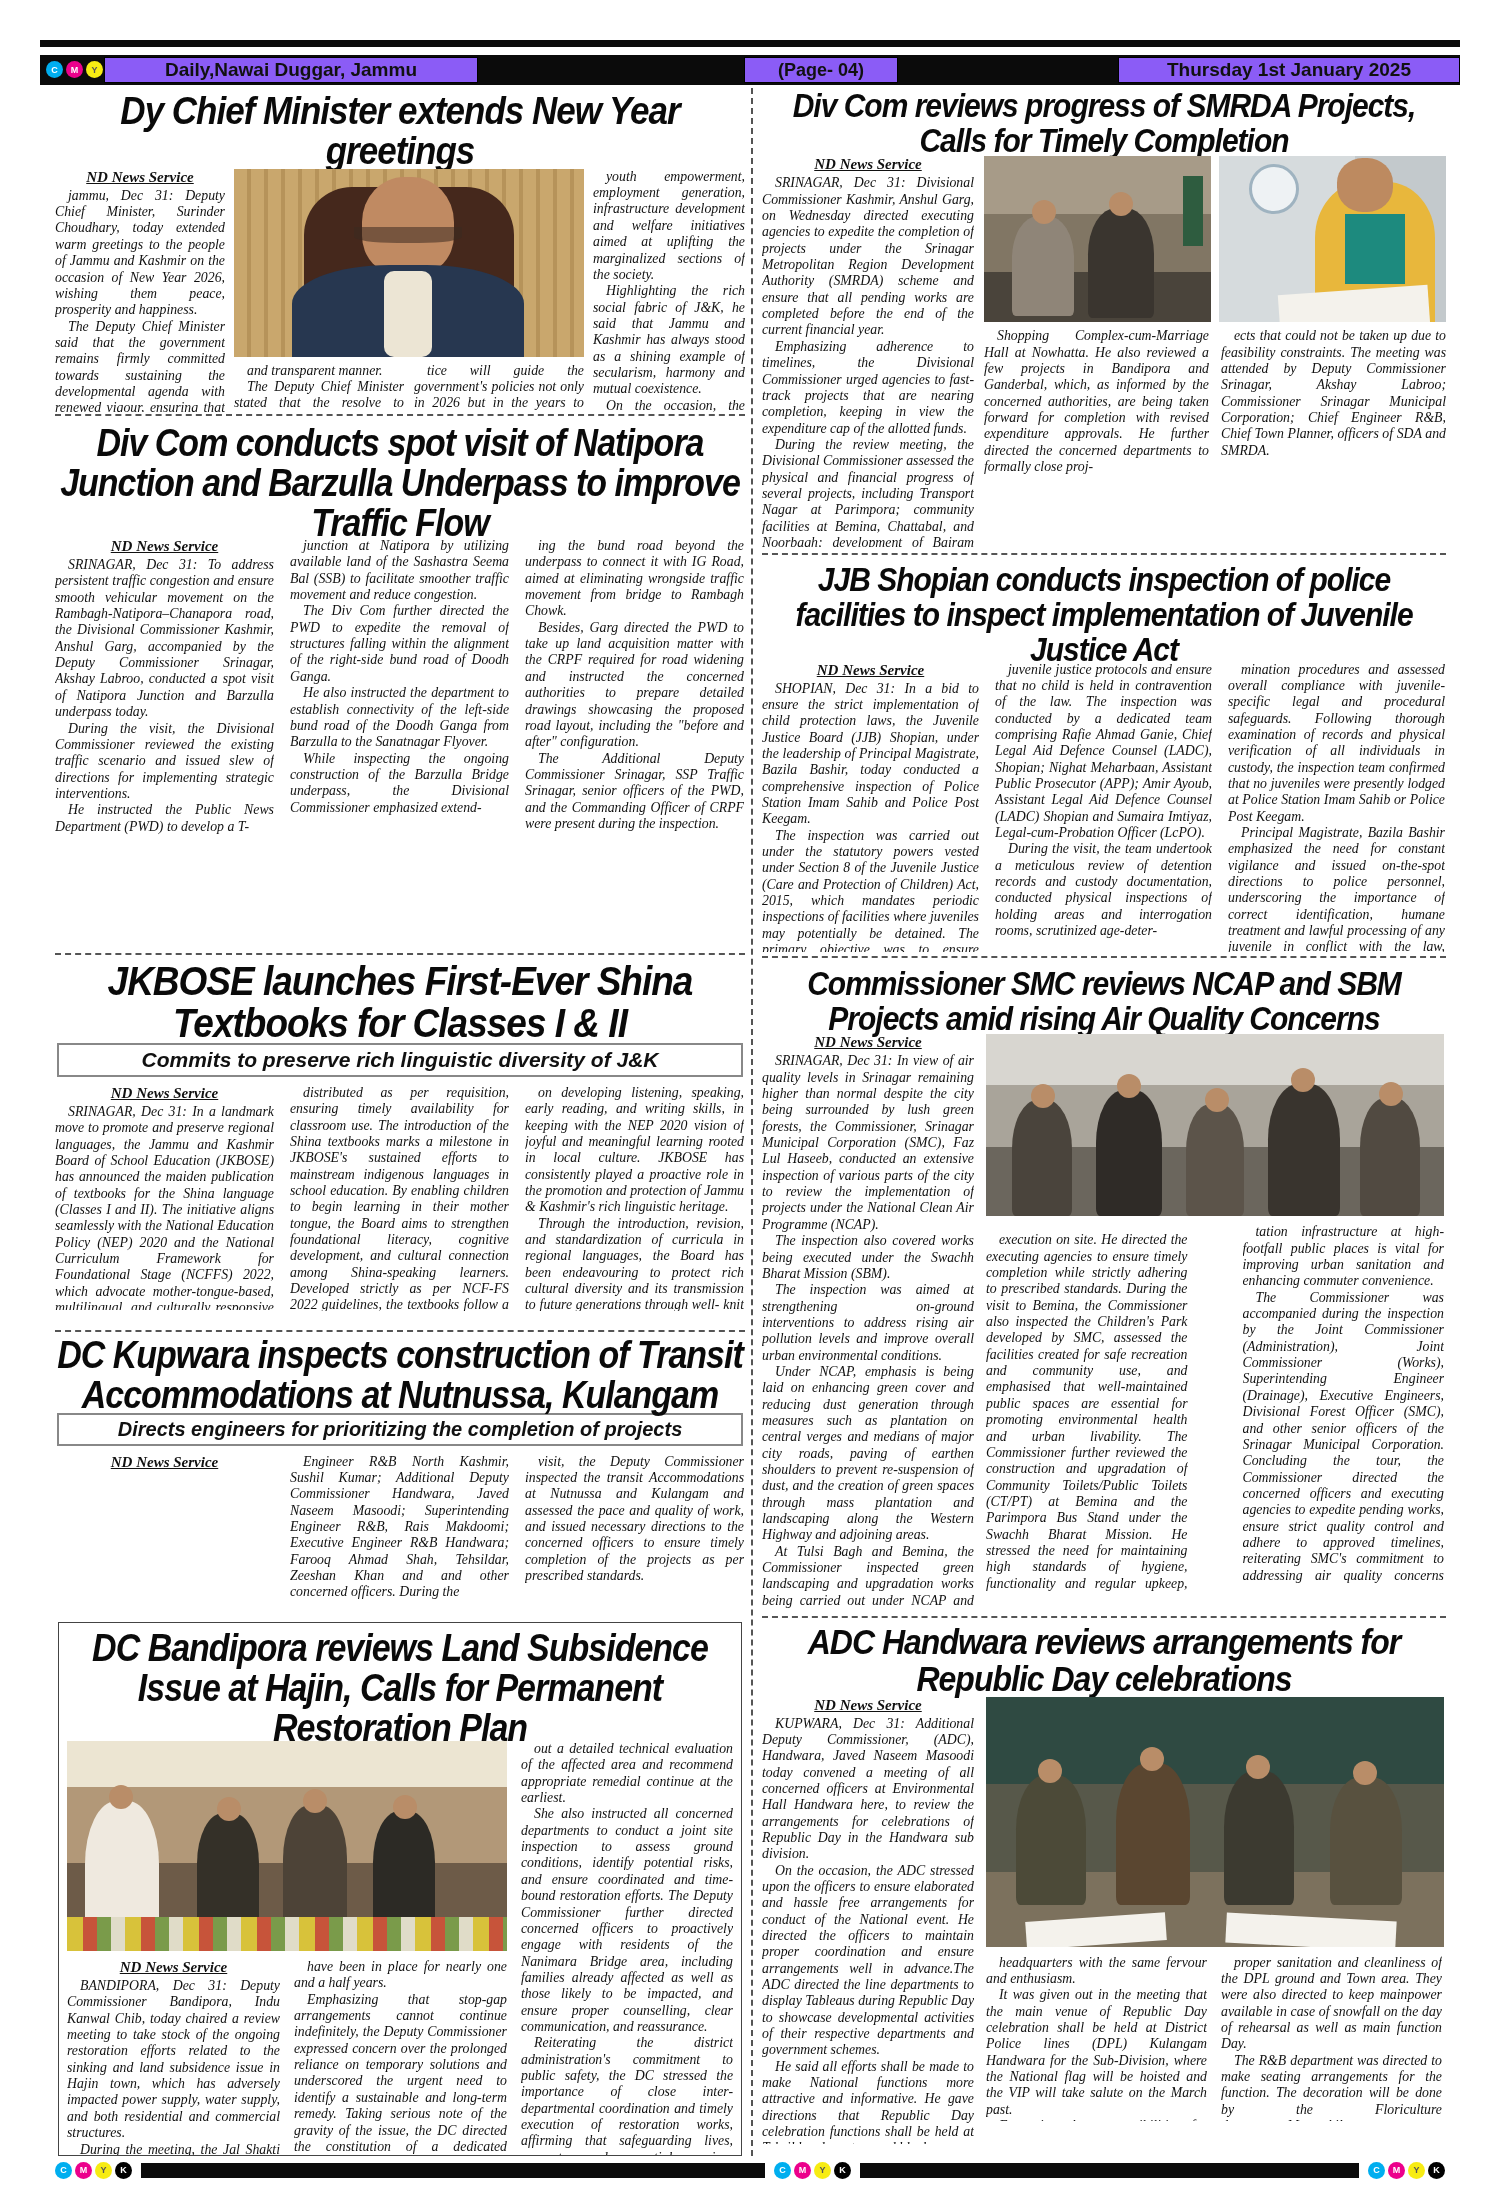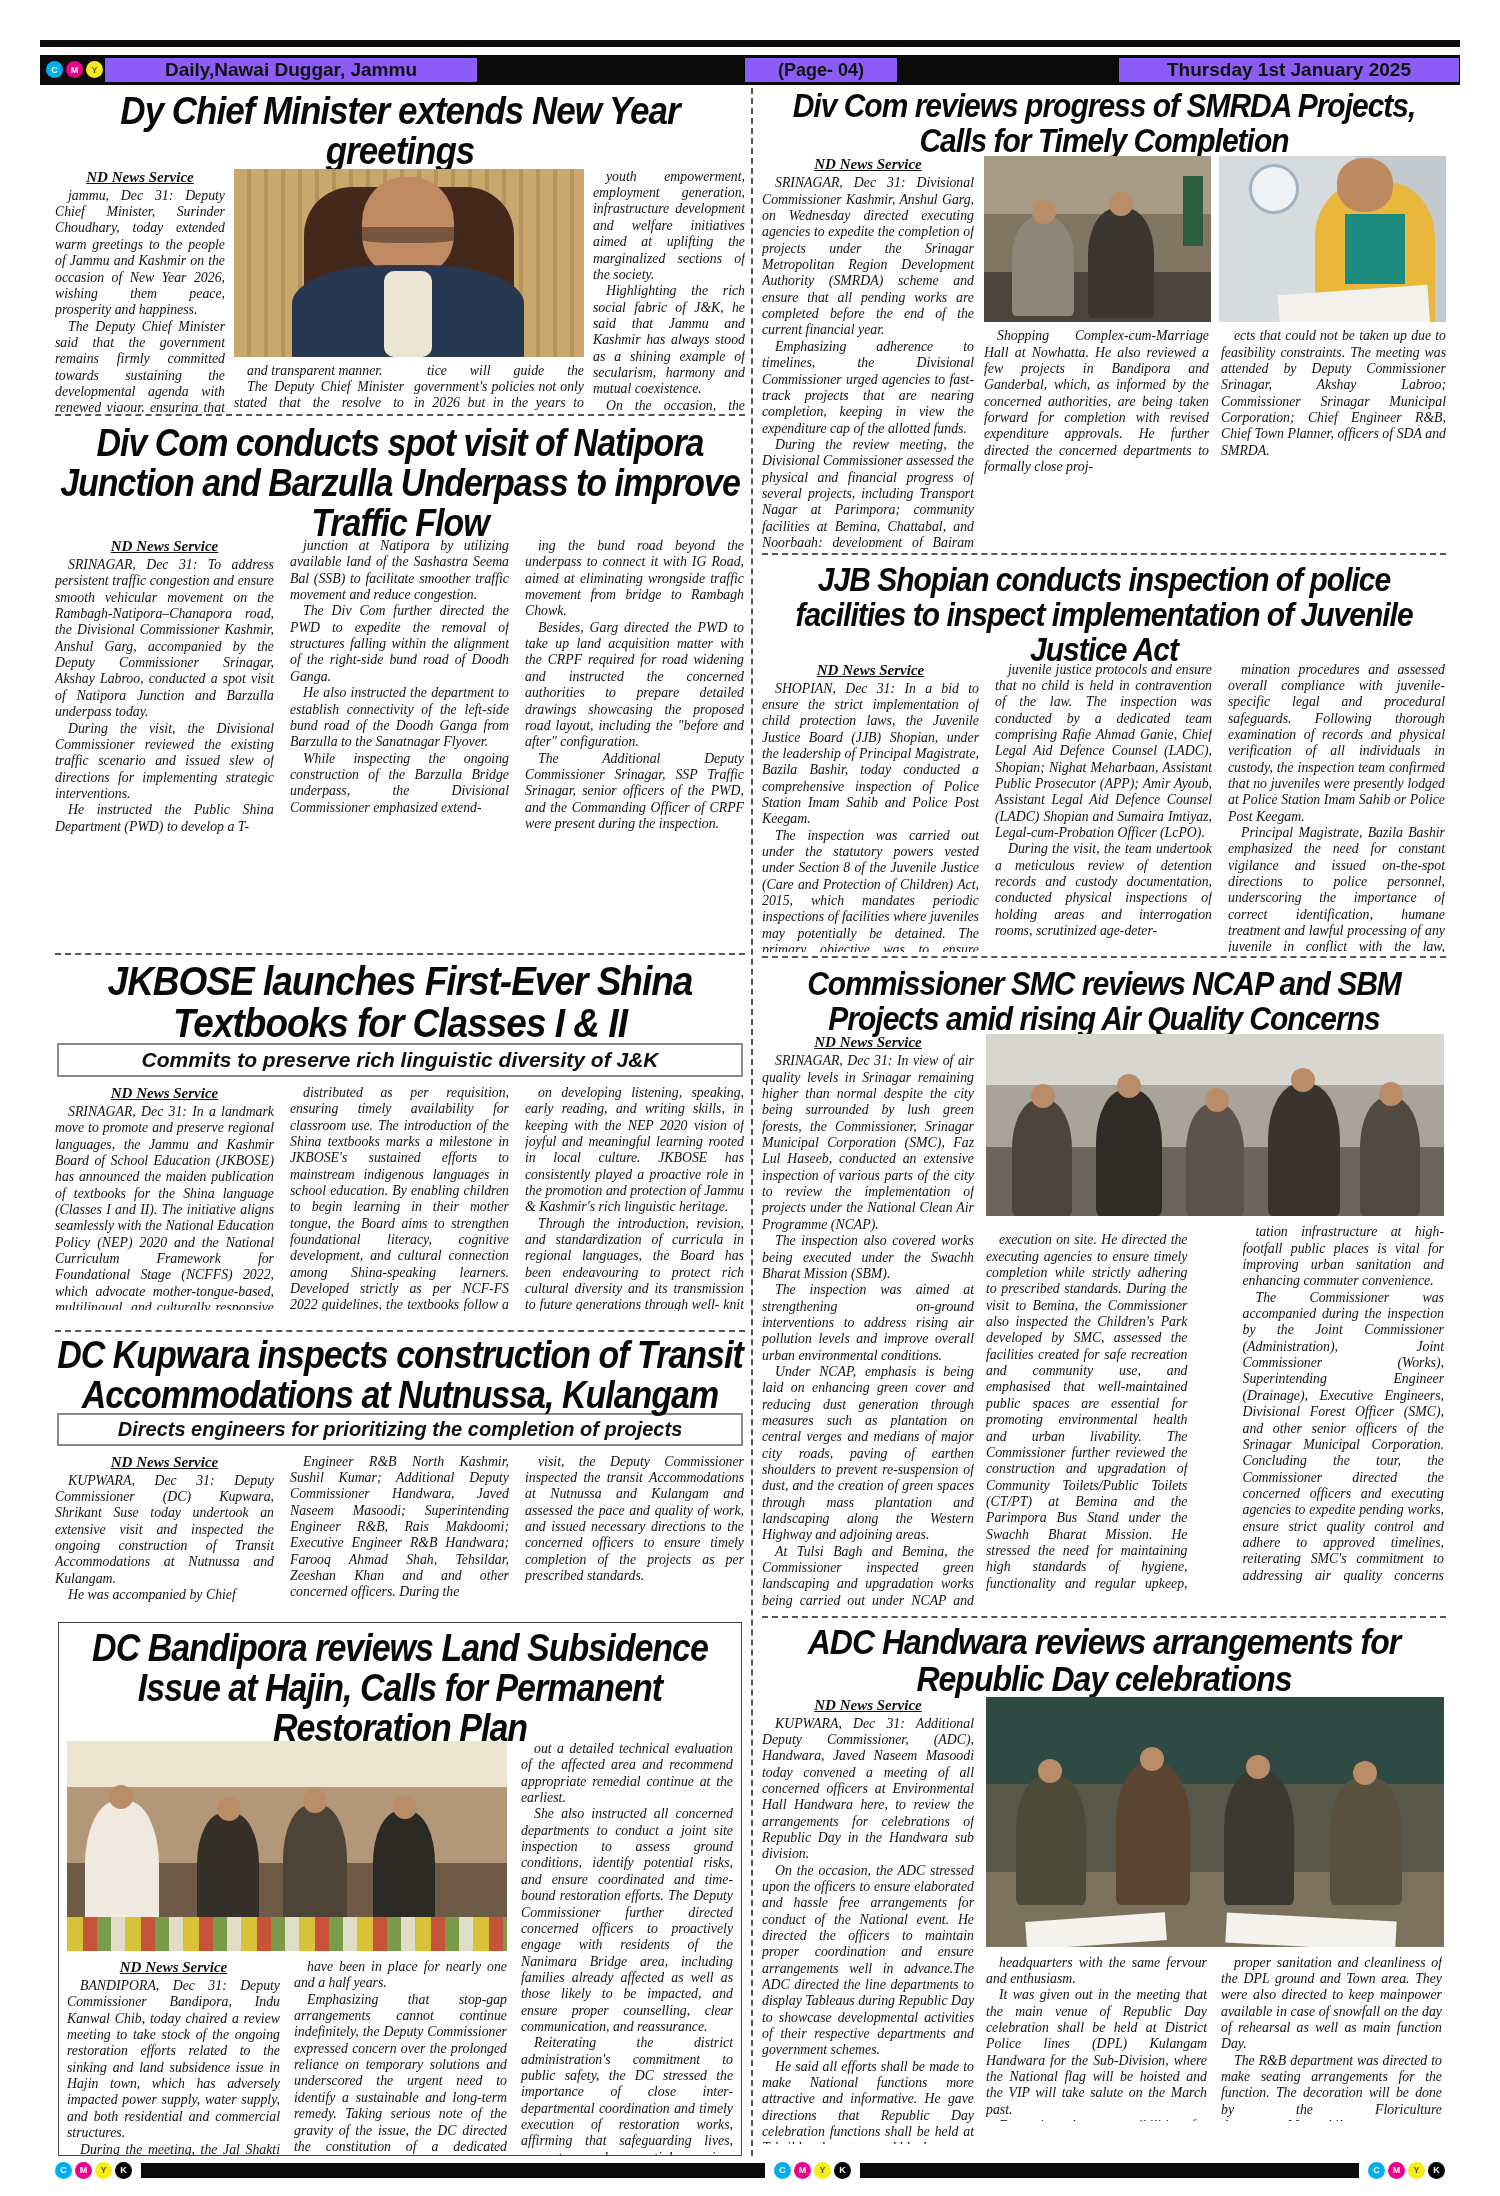--- a/index.html
+++ b/index.html
@@ -143,21 +143,21 @@
   </div>
 
   <div class="art" style="left:55px;top:424px;width:690px;height:524px;">
     <h1 class="headline" style="font-size:34px;">Div Com conducts spot visit of Natipora Junction and Barzulla Underpass to improve Traffic Flow</h1>
     <div class="row" style="gap:16px;margin-top:8px;">
       <div style="width:219px;">
         <div class="byline">ND News Service</div>
         <div class="coltxt" style="height:402px;">
             <p class="para">SRINAGAR, Dec 31: To address persistent traffic congestion and ensure smooth vehicular movement on the Rambagh-Natipora–Chanapora road, the Divisional Commissioner Kashmir, Anshul Garg, accompanied by the Deputy Commissioner Srinagar, Akshay Labroo, conducted a spot visit of Natipora Junction and Barzulla underpass today.</p>
             <p class="para">During the visit, the Divisional Commissioner reviewed the existing traffic scenario and issued slew of directions for implementing strategic interventions.</p>
-            <p class="para">He instructed the Public Shina Department (PWD) to develop a T-</p>
+            <p class="para">He instructed the Public News Department (PWD) to develop a T-</p>
           </div>
       </div>
       <div class="coltxt" style="width:219px;height:424px;">
           <p class="para">junction at Natipora by utilizing available land of the Sashastra Seema Bal (SSB) to facilitate smoother traffic movement and reduce congestion.</p>
           <p class="para">The Div Com further directed the PWD to expedite the removal of structures falling within the alignment of the right-side bund road of Doodh Ganga.</p>
           <p class="para">He also instructed the department to establish connectivity of the left-side bund road of the Doodh Ganga from Barzulla to the Sanatnagar Flyover.</p>
           <p class="para">While inspecting the ongoing construction of the Barzulla Bridge underpass, the Divisional Commissioner emphasized extend-</p>
         </div>
       <div class="coltxt" style="width:219px;height:424px;">
           <p class="para">ing the bund road beyond the underpass to connect it with IG Road, aimed at eliminating wrongside traffic movement from bridge to Rambagh Chowk.</p>
@@ -241,24 +241,20 @@
       </div>
     </div>
   </div>
 
   <div class="art" style="left:55px;top:1336px;width:690px;height:280px;">
     <h1 class="headline" style="font-size:34px;">DC Kupwara inspects construction of Transit Accommodations at Nutnussa, Kulangam</h1>
     <div class="subtitle" style="font-size:20px;">Directs engineers for prioritizing the completion of projects</div>
     <div class="row" style="gap:16px;">
       <div style="width:219px;">
         <div class="byline">ND News Service</div>
-        <div class="coltxt" style="height:132px;">
-            <p class="para">KUPWARA, Dec 31: Deputy Commissioner (DC) Kupwara, Shrikant Suse today undertook an extensive visit and inspected the ongoing construction of Transit Accommodations at Nutnussa and Kulangam.</p>
-            <p class="para">He was accompanied by Chief</p>
-          </div>
       </div>
       <div class="coltxt" style="width:219px;height:152px;">
           <p class="para">Engineer R&amp;B North Kashmir, Sushil Kumar; Additional Deputy Commissioner Handwara, Javed Naseem Masoodi; Superintending Engineer R&amp;B, Rais Makdoomi; Executive Engineer R&amp;B Handwara; Farooq Ahmad Shah, Tehsildar, Zeeshan Khan and and other concerned officers. During the</p>
         </div>
       <div class="coltxt" style="width:219px;height:152px;">
           <p class="para">visit, the Deputy Commissioner inspected the transit Accommodations at Nutnussa and Kulangam and assessed the pace and quality of work, and issued necessary directions to the concerned officers to ensure timely completion of the projects as per prescribed standards.</p>
         </div>
     </div>
   </div>
 

